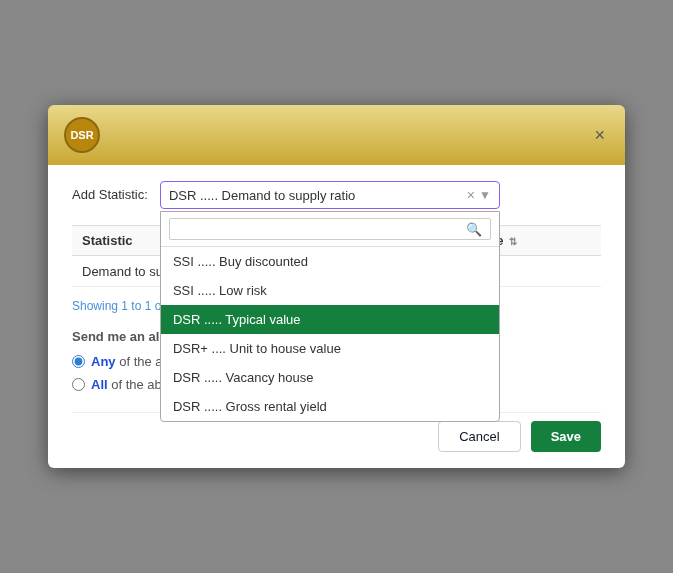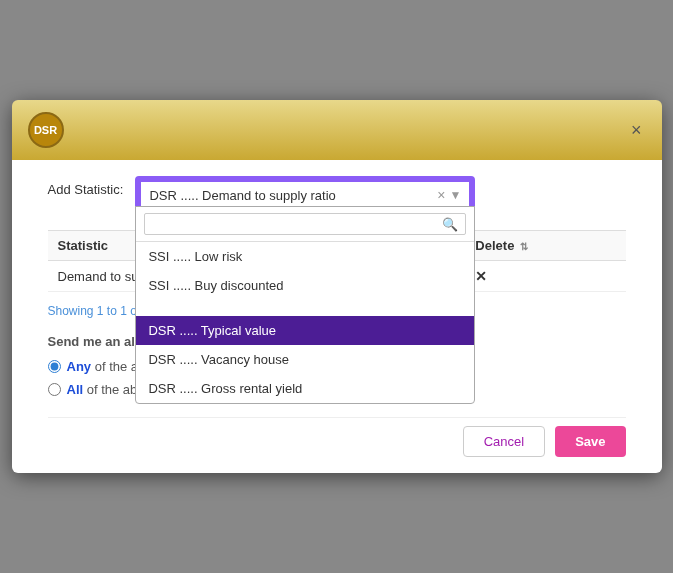--- a/index.html
+++ b/index.html
@@ -10,21 +10,21 @@
       display: flex;
       align-items: center;
       justify-content: center;
       width: 673px;
       height: 573px;
       overflow: hidden;
     }
 
     .modal-overlay {
       position: relative;
-      width: 650px;
+      width: 577px;
       background: #fff;
       border-radius: 10px;
       box-shadow: 0 4px 20px rgba(0,0,0,0.5);
       overflow: visible;
     }
 
     .modal-header {
       background: linear-gradient(to bottom, #e8d88a, #c9a832);
       padding: 12px 16px;
       border-radius: 6px 6px 0 0;
@@ -65,21 +65,21 @@
     .modal-close {
       background: none;
       border: none;
       font-size: 18px;
       cursor: pointer;
       color: #555;
       padding: 0 4px;
     }
 
     .modal-body {
-      padding: 16px 36px;
+      padding: 16px 24px;
       background: #fff;
       border-radius: 0 0 6px 6px;
     }
 
     .add-statistic-row {
       display: flex;
       align-items: flex-start;
       gap: 12px;
       margin-bottom: 16px;
       position: relative;
@@ -94,21 +94,21 @@
 
     .select-wrapper {
       position: relative;
       width: 340px;
     }
 
     .select-display {
       display: flex;
       align-items: center;
       justify-content: space-between;
-      border: 6px solid #8b5cf6;
+      border: 1px solid #8b5cf6;
       border-radius: 4px;
       padding: 5px 8px;
       background: #fff;
       cursor: pointer;
       width: 100%;
     }
 
     .select-display-text {
       font-size: 13px;
       color: #333;
@@ -172,23 +172,22 @@
     }
 
     .dropdown-item {
       padding: 7px 12px;
       cursor: pointer;
       font-size: 13px;
       color: #333;
     }
 
     .dropdown-item.selected {
-      background: #4c1d95;
+      background: #15803d;
       color: #fff;
-      margin-top: 16px;
     }
 
     .table-section {
       margin-bottom: 12px;
     }
 
     .data-table {
       width: 100%;
       border-collapse: collapse;
     }
@@ -289,25 +288,25 @@
       border-top: 1px solid #eee;
     }
 
     .btn-cancel {
       background: #fff;
       border: 1px solid #ccc;
       border-radius: 4px;
       padding: 7px 20px;
       font-size: 13px;
       cursor: pointer;
-      color: #a21caf;
+      color: #0f172a;
     }
 
     .btn-save {
-      background: #ec4899;
+      background: #15803d;
       border: none;
       border-radius: 4px;
       padding: 7px 20px;
       font-size: 13px;
       cursor: pointer;
       color: #fff;
       font-weight: bold;
     }
 
     .custom-scrollbar::-webkit-scrollbar {
@@ -346,23 +345,24 @@
             <span class="select-arrow">▼</span>
           </div>
         </div>
 
         <div class="dropdown-menu">
           <div class="dropdown-search">
             <input type="text" style="">
             <span class="search-icon-span">🔍</span>
           </div>
           <div class="dropdown-list custom-scrollbar">
+            <div class="dropdown-item">SSI ..... Buy discounted</div>
             <div class="dropdown-item">SSI ..... Low risk</div>
-            <div class="dropdown-item">SSI ..... Buy discounted</div>
             <div class="dropdown-item selected">DSR ..... Typical value</div>
+            <div class="dropdown-item">DSR+ .... Unit to house value</div>
             <div class="dropdown-item">DSR ..... Vacancy house</div>
             <div class="dropdown-item">DSR ..... Gross rental yield</div>
           </div>
         </div>
       </div>
     </div>
 
     <div class="table-section">
       <table class="data-table">
         <thead>

